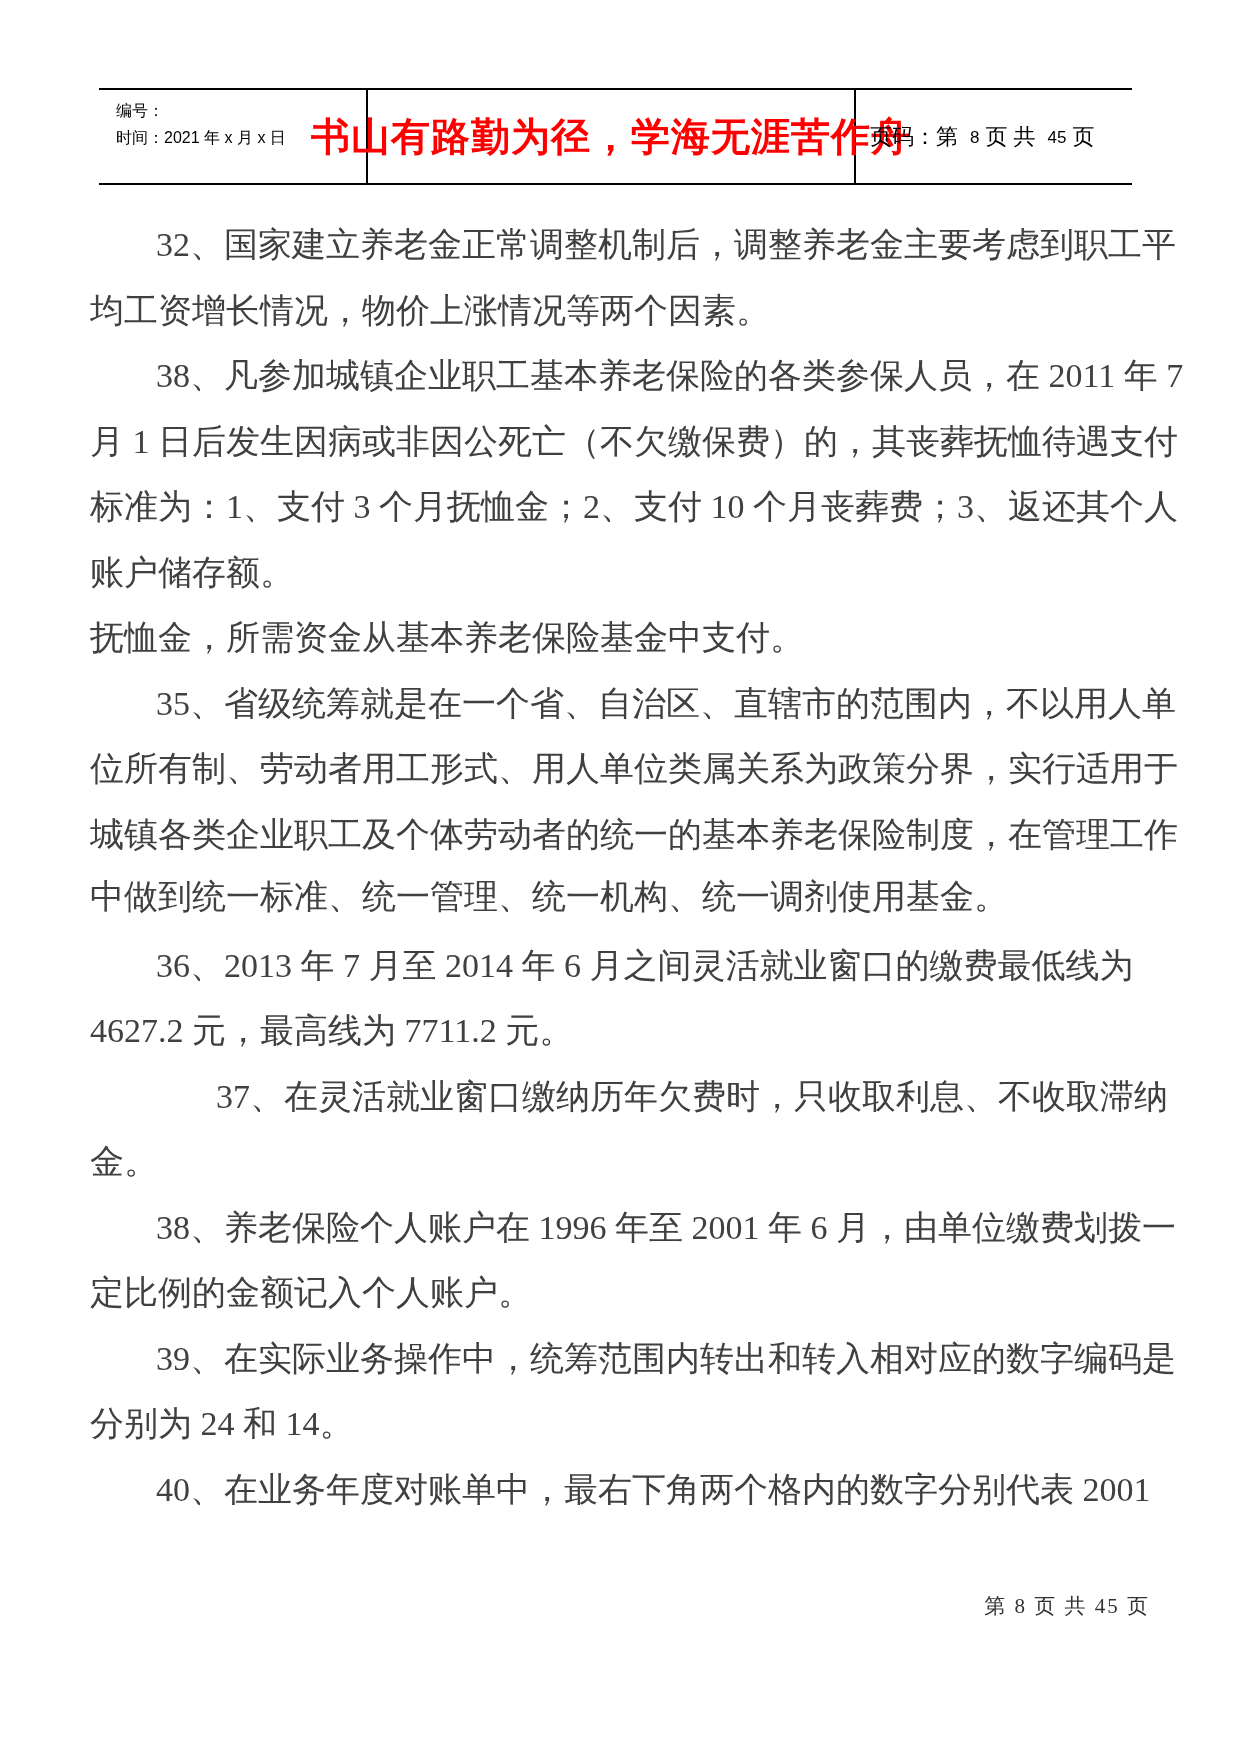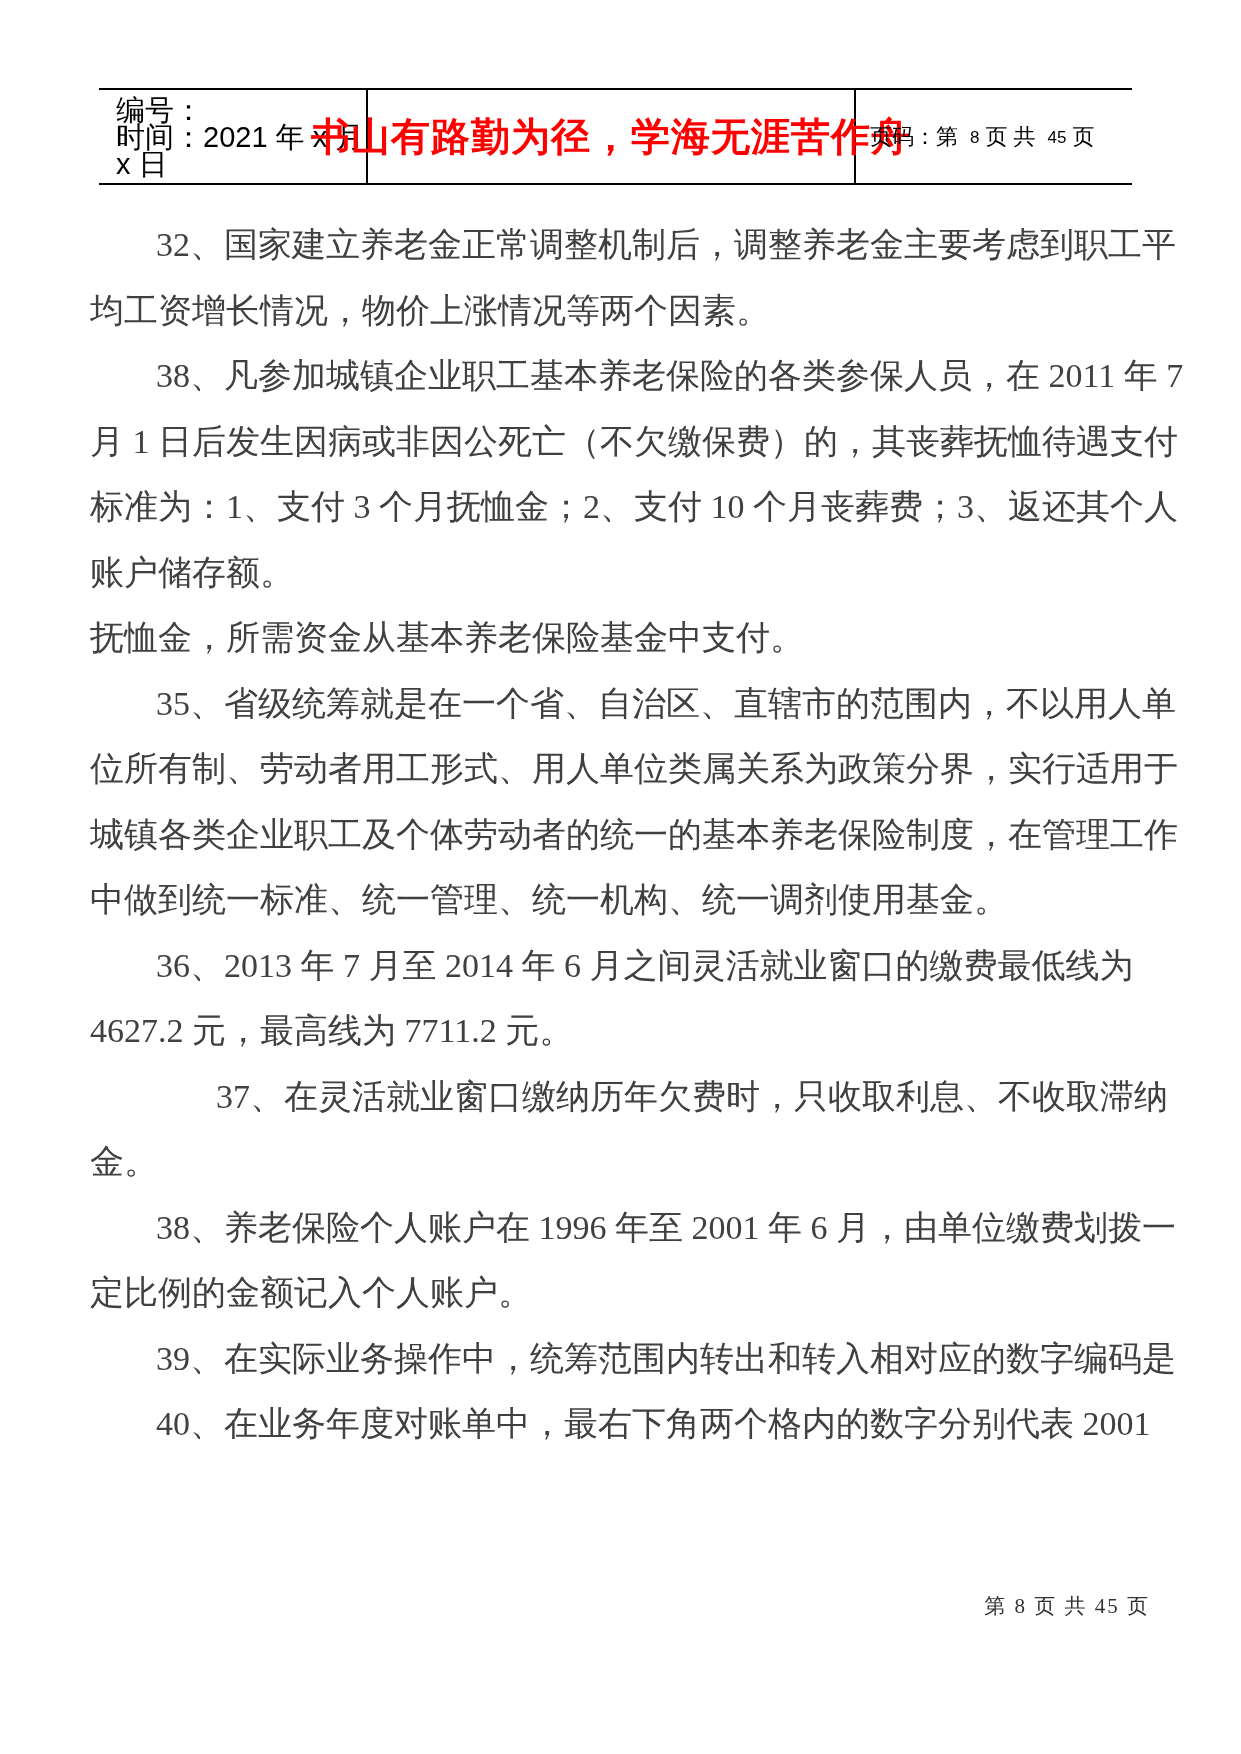--- a/index.html
+++ b/index.html
@@ -11,21 +11,21 @@
   
   .header-table{
     position:absolute;left:99px;top:88px;width:1033px;height:93px;
     border-top:2px solid #000;border-bottom:2px solid #000;
     display:flex;box-sizing:content-box;
   }
   .hcell{box-sizing:border-box;height:100%;}
   .hcell-left{
     width:267px;padding:7px 0 0 17px;
     font-family:"Liberation Sans","DejaVu Sans",sans-serif;
-    font-size:29px;line-height:27px;color:#000;
+    font-size:16px;line-height:27px;color:#000;
   }
   .hcell-mid{
     width:490px;border-left:2px solid #000;border-right:2px solid #000;
     display:flex;align-items:center;justify-content:center;
     font-family:"Liberation Sans","DejaVu Sans",sans-serif;
     font-size:39px;font-weight:bold;letter-spacing:1px;white-space:nowrap;
   }
   .hcell-right{
     flex:1;display:flex;align-items:center;padding-left:14px;
     font-family:"Liberation Sans","DejaVu Sans",sans-serif;
@@ -71,24 +71,25 @@
     <div class="line" style="padding-left: 66px;">32、国家建立养老金正常调整机制后，调整养老金主要考虑到职工平</div>
     <div class="line" style="padding-left: 0px;">均工资增长情况，物价上涨情况等两个因素。</div>
     <div class="line" style="padding-left: 66px;">38、凡参加城镇企业职工基本养老保险的各类参保人员，在 2011 年 7</div>
     <div class="line" style="padding-left: 0px;">月 1 日后发生因病或非因公死亡（不欠缴保费）的，其丧葬抚恤待遇支付</div>
     <div class="line" style="padding-left: 0px;">标准为：1、支付 3 个月抚恤金；2、支付 10 个月丧葬费；3、返还其个人</div>
     <div class="line" style="padding-left: 0px;">账户储存额。</div>
     <div class="line" style="padding-left: 0px;">抚恤金，所需资金从基本养老保险基金中支付。</div>
     <div class="line" style="padding-left: 66px;">35、省级统筹就是在一个省、自治区、直辖市的范围内，不以用人单</div>
     <div class="line" style="padding-left: 0px;">位所有制、劳动者用工形式、用人单位类属关系为政策分界，实行适用于</div>
     <div class="line" style="padding-left: 0px;">城镇各类企业职工及个体劳动者的统一的基本养老保险制度，在管理工作</div>
-    <div class="line" style="padding-left: 0px;">中做到统一标准、统一管理、统一机构、统一调剂使用基金。</div>
+    <div class="line" style="padding-left: 0px; font-family: Liberation Mono, monospace;">中做到统一标准、统一管理、统一机构、统一调剂使用基金。</div>
     <div class="line" style="padding-left: 66px;">36、2013 年 7 月至 2014 年 6 月之间灵活就业窗口的缴费最低线为</div>
     <div class="line" style="padding-left: 0px;">4627.2 元，最高线为 7711.2 元。</div>
     <div class="line" style="padding-left: 126px;">37、在灵活就业窗口缴纳历年欠费时，只收取利息、不收取滞纳</div>
     <div class="line" style="padding-left: 0px;">金。</div>
     <div class="line" style="padding-left: 66px;">38、养老保险个人账户在 1996 年至 2001 年 6 月，由单位缴费划拨一</div>
     <div class="line" style="padding-left: 0px;">定比例的金额记入个人账户。</div>
     <div class="line" style="padding-left: 66px;">39、在实际业务操作中，统筹范围内转出和转入相对应的数字编码是</div>
+    <div class="line" style="padding-left: 0px;">分别为 24 和 14。</div>
     <div class="line" style="padding-left: 66px;">40、在业务年度对账单中，最右下角两个格内的数字分别代表 2001</div>
   </div>
 
 <div class="page-footer">第 8 页 共 45 页</div>
 
 </body></html>

